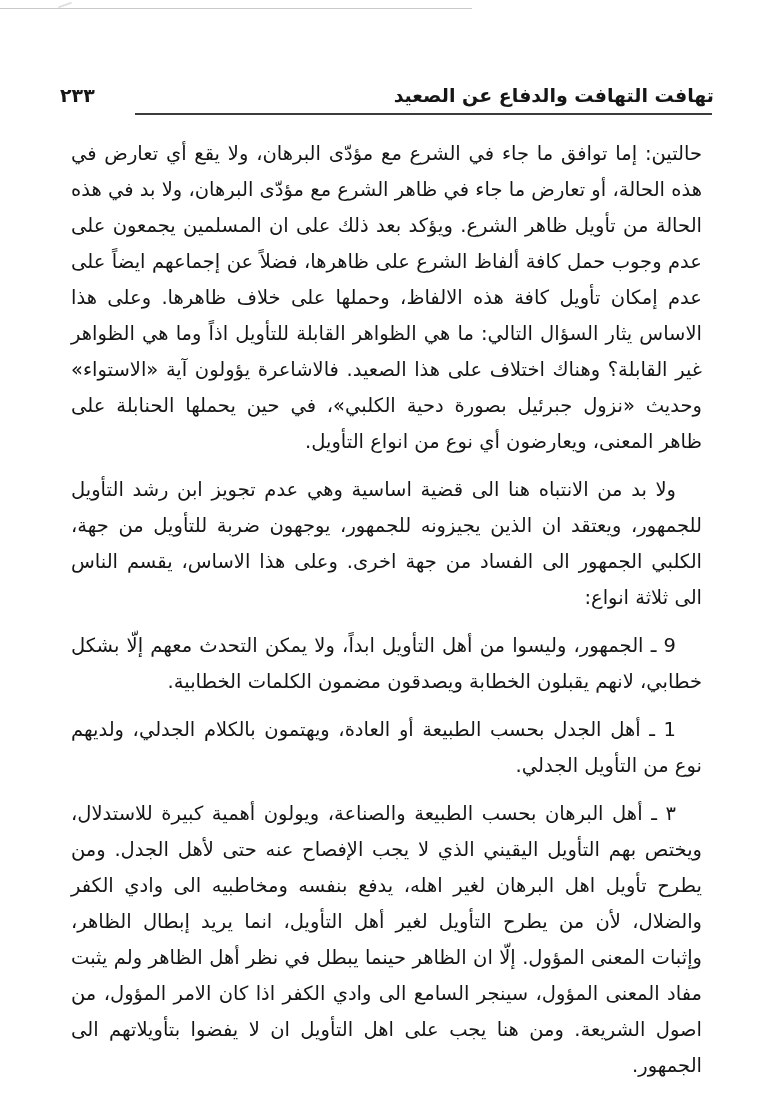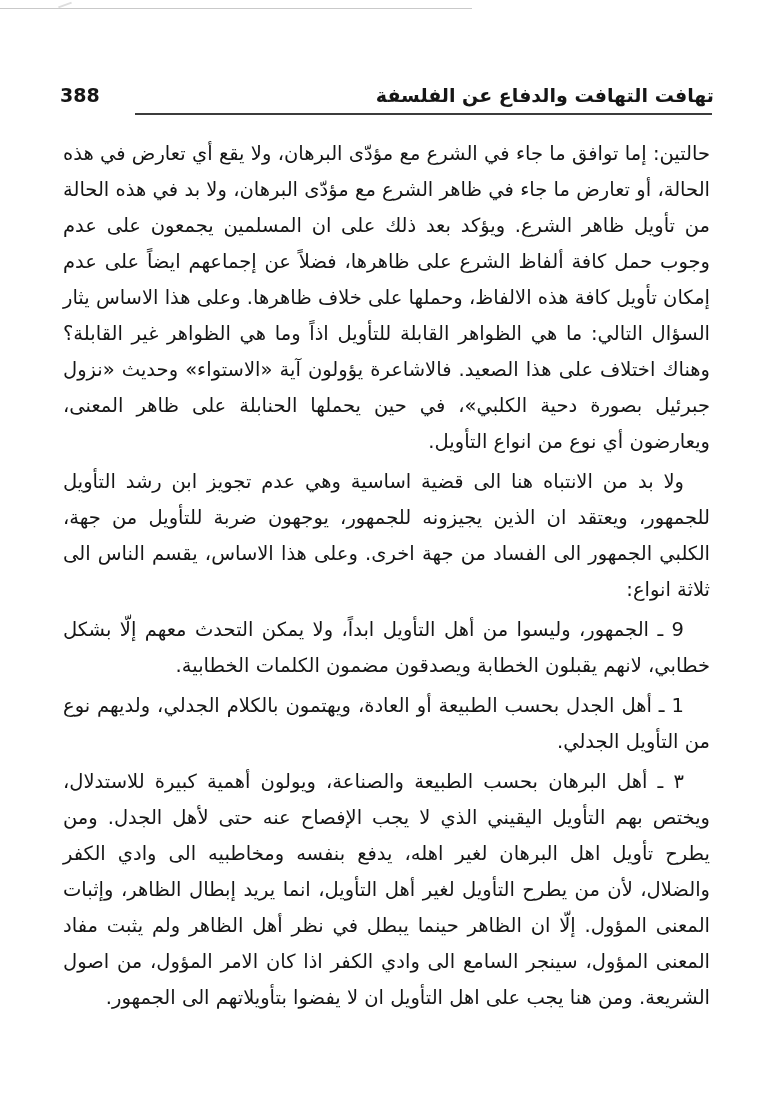--- a/index.html
+++ b/index.html
@@ -62,37 +62,37 @@
     height: 0;
   }
   .body-text {
     margin: 21px 58px 0 59px;
     font-size: 19.5px;
     line-height: 36px;
     text-align: justify;
     text-justify: inter-word;
   }
   .body-text p {
-    margin: 4px;
+    margin: 12px;
     padding: 0;
   }
   .body-text p.indent {
     text-indent: 26px; 
   }
 </style>
 </head>
 <body>
 
 <div class="page">
   <div class="scan-artifact"></div>
   <div class="scan-artifact-corner"></div>
 
   <div class="header">
-    <span class="book-title">تهافت التهافت والدفاع عن الفلسفة</span>
-    <span class="page-number">388</span>
+    <span class="book-title">تهافت التهافت والدفاع عن الصعيد</span>
+    <span class="page-number">٢٣٣</span>
   </div>
 
   <hr class="header-rule">
 
   <div class="body-text">
 
   <p>حالتين: إما توافق ما جاء في الشرع مع مؤدّى البرهان، ولا يقع أي تعارض في هذه الحالة، أو تعارض ما جاء في ظاهر الشرع مع مؤدّى البرهان، ولا بد في هذه الحالة من تأويل ظاهر الشرع. ويؤكد بعد ذلك على ان المسلمين يجمعون على عدم وجوب حمل كافة ألفاظ الشرع على ظاهرها، فضلاً عن إجماعهم ايضاً على عدم إمكان تأويل كافة هذه الالفاظ، وحملها على خلاف ظاهرها. وعلى هذا الاساس يثار السؤال التالي: ما هي الظواهر القابلة للتأويل اذاً وما هي الظواهر غير القابلة؟ وهناك اختلاف على هذا الصعيد. فالاشاعرة يؤولون آية «الاستواء» وحديث «نزول جبرئيل بصورة دحية الكلبي»، في حين يحملها الحنابلة على ظاهر المعنى، ويعارضون أي نوع من انواع التأويل.</p>
       <p class="indent">ولا بد من الانتباه هنا الى قضية اساسية وهي عدم تجويز ابن رشد التأويل للجمهور، ويعتقد ان الذين يجيزونه للجمهور، يوجهون ضربة للتأويل من جهة، الكلبي الجمهور الى الفساد من جهة اخرى. وعلى هذا الاساس، يقسم الناس الى ثلاثة انواع:</p>
       <p class="indent">9 ـ الجمهور، وليسوا من أهل التأويل ابداً، ولا يمكن التحدث معهم إلّا بشكل خطابي، لانهم يقبلون الخطابة ويصدقون مضمون الكلمات الخطابية.</p>
       <p class="indent">1 ـ أهل الجدل بحسب الطبيعة أو العادة، ويهتمون بالكلام الجدلي، ولديهم نوع من التأويل الجدلي.</p>

